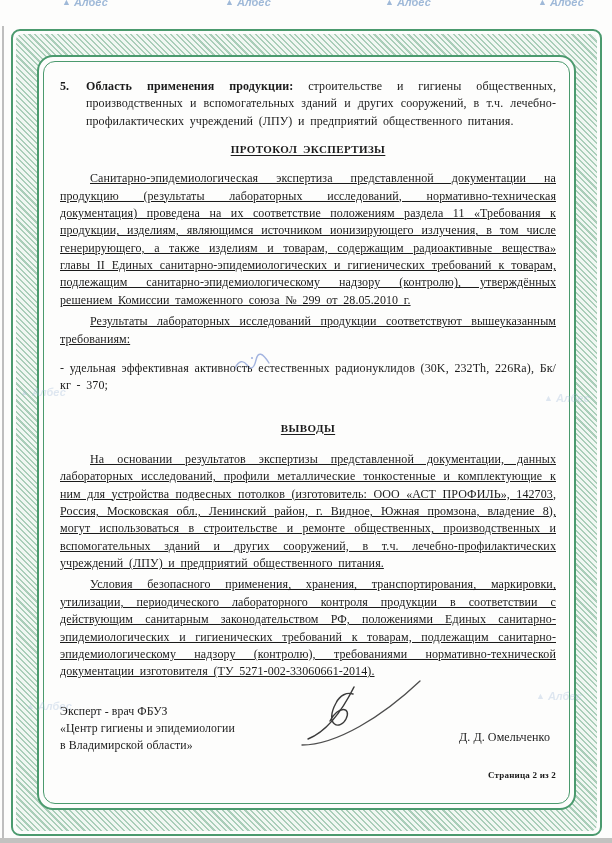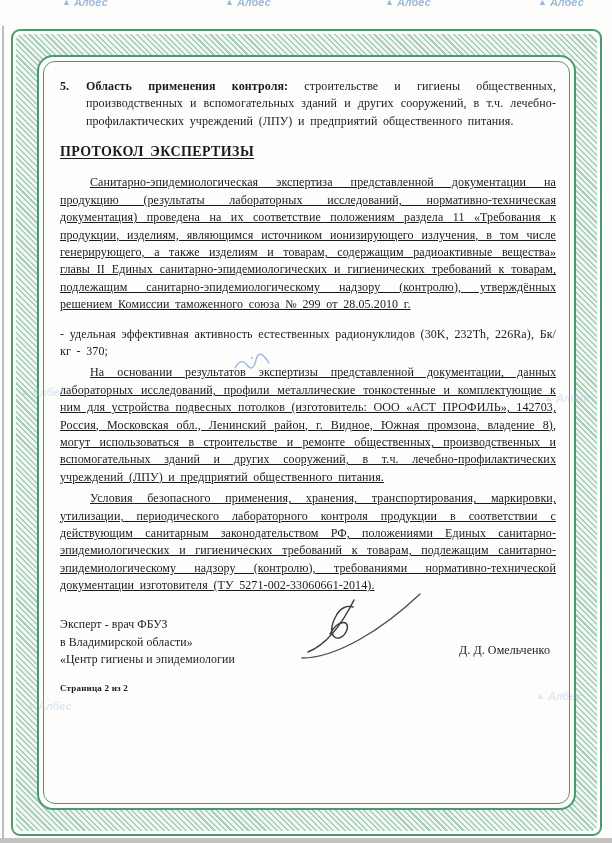--- a/index.html
+++ b/index.html
@@ -52,36 +52,36 @@
     position:absolute; left:60px; right:56px; top:78px;
     font-size:12px; line-height:1.45; text-align:justify;
     word-spacing:2.5px; letter-spacing:.1px;
   }
   .para { margin:0 0 4px 0; }
   .indent { text-indent:30px;text-decoration:underline; }
   .sect5 { position:relative; padding-left:26px; margin-bottom:12px; }
   .sect5 .num { position:absolute; left:0; top:0; font-weight:bold; }
   .sect5 .lbl { font-weight:bold; }
   .heading {
-    text-align:left; font-weight:bold; font-size:14px;
+    text-align:center; font-weight:bold; font-size:11px;
     letter-spacing:.4px; margin:12px 0 12px 0; text-indent:0;
   }
   .heading span { text-decoration:underline; text-underline-offset:2px; }
   .gap-top { margin-top:12px; }
   .concl-head { margin-top:26px; margin-bottom:14px; }
 
   .ink-smudge { position:absolute; left:232px; top:352px; opacity:.55; }
 
   .sig-row { position:relative; margin-top:22px; height:62px; text-align:left; word-spacing:normal; }
   .sig-left { font-size:11.8px; line-height:1.45; }
   .sig-svg { position:absolute; left:238px; top:-28px; }
   .sig-name { position:absolute; right:6px; top:26px; font-size:12px; white-space:nowrap; }
 
   .footer {
-    text-align:left; font-size:9px; font-weight:bold;
+    text-align:right; font-size:9px; font-weight:bold;
     margin-top:4px; letter-spacing:.2px; word-spacing:normal;
   }
 </style>
 </head>
 <body>
 
 <div class="page">
 
   <div class="scan-left"></div>
   <div class="scan-bottom"></div>
@@ -129,43 +129,47 @@
     <svg width="42" height="22" viewBox="0 0 42 22">
       <path d="M3,16 q6,-11 12,-3 t9,-5 t13,3" fill="none" stroke="#5b79c9" stroke-width="1.4" stroke-linecap="round"></path>
       <circle cx="20" cy="6" r="1.1" fill="#5b79c9"></circle>
     </svg>
   </div>
 
   <div class="content">
 
     <div class="para sect5">
       <span class="num">5.</span>
-      <span class="lbl">Область применения контроля:</span>
+      <span class="lbl">Область применения продукции:</span>
       <span>строительстве и гигиены общественных, производственных и вспомогательных зданий и других сооружений, в т.ч. лечебно-профилактических учреждений (ЛПУ) и предприятий общественного питания.</span>
     </div>
 
     <div class="heading">
       <span>ПРОТОКОЛ ЭКСПЕРТИЗЫ</span>
     </div>
 
     <div class="para indent">Санитарно-эпидемиологическая экспертиза представленной документации на продукцию (результаты лабораторных исследований, нормативно-техническая документация) проведена на их соответствие положениям раздела 11 «Требования к продукции, изделиям, являющимся источником ионизирующего излучения, в том числе генерирующего, а также изделиям и товарам, содержащим радиоактивные вещества» главы II Единых санитарно-эпидемиологических и гигиенических требований к товарам, подлежащим санитарно-эпидемиологическому надзору (контролю), утверждённых решением Комиссии таможенного союза № 299 от 28.05.2010 г.</div>
 
+    <div class="para indent">Результаты лабораторных исследований продукции соответствуют вышеуказанным требованиям:</div>
 
     <div class="para gap-top">- удельная эффективная активность естественных радионуклидов (30K, 232Th, 226Ra), Бк/кг - 370;</div>
 
+    <div class="heading concl-head">
+      <span>ВЫВОДЫ</span>
+    </div>
 
     <div class="para indent">На основании результатов экспертизы представленной документации, данных лабораторных исследований, профили металлические тонкостенные и комплектующие к ним для устройства подвесных потолков (изготовитель: ООО «АСТ ПРОФИЛЬ», 142703, Россия, Московская обл., Ленинский район, г. Видное, Южная промзона, владение 8), могут использоваться в строительстве и ремонте общественных, производственных и вспомогательных зданий и других сооружений, в т.ч. лечебно-профилактических учреждений (ЛПУ) и предприятий общественного питания.</div>
 
     <div class="para indent">Условия безопасного применения, хранения, транспортирования, маркировки, утилизации, периодического лабораторного контроля продукции в соответствии с действующим санитарным законодательством РФ, положениями Единых санитарно-эпидемиологических и гигиенических требований к товарам, подлежащим санитарно-эпидемиологическому надзору (контролю), требованиями нормативно-технической документации изготовителя (ТУ 5271-002-33060661-2014).</div>
 
     <div class="sig-row">
       <div class="sig-left">
         <div>Эксперт - врач ФБУЗ</div>
+        <div>«Центр гигиены и эпидемиологии</div>
         <div>в Владимирской области»</div>
-        <div>«Центр гигиены и эпидемиологии</div>
       </div>
       <div class="sig-svg">
         <svg width="130" height="78" viewBox="0 0 130 78">
           <path d="M10,64 C 30,56 46,32 56,12" fill="none" stroke="#3a3a3a" stroke-width="1.5" stroke-linecap="round"></path>
           <path d="M32,46 c 8,-16 22,-14 16,-2 c -6,12 -22,6 -10,-16 c 4,-8 11,-11 17,-9" fill="none" stroke="#3a3a3a" stroke-width="1.4" stroke-linecap="round"></path>
           <path d="M4,70 C 38,70 84,42 122,6" fill="none" stroke="#3a3a3a" stroke-width="1.3" stroke-linecap="round" opacity=".9"></path>
         </svg>
       </div>
       <div class="sig-name">Д. Д. Омельченко</div>
     </div>

